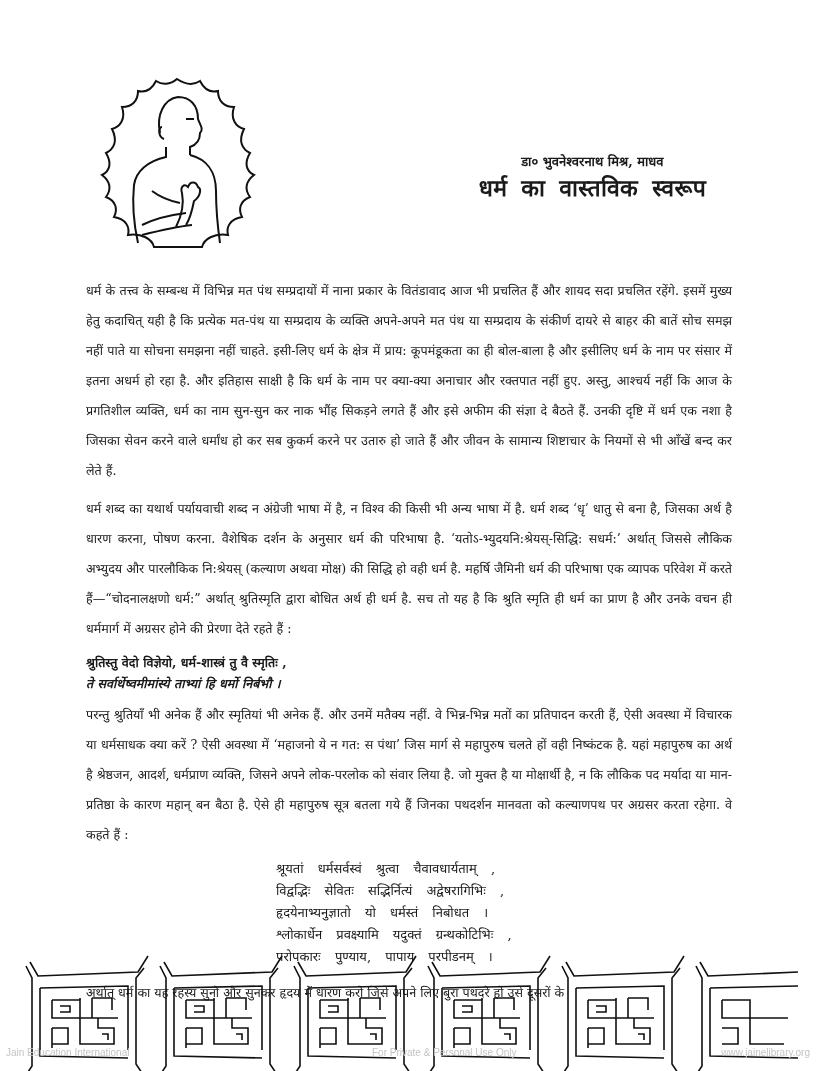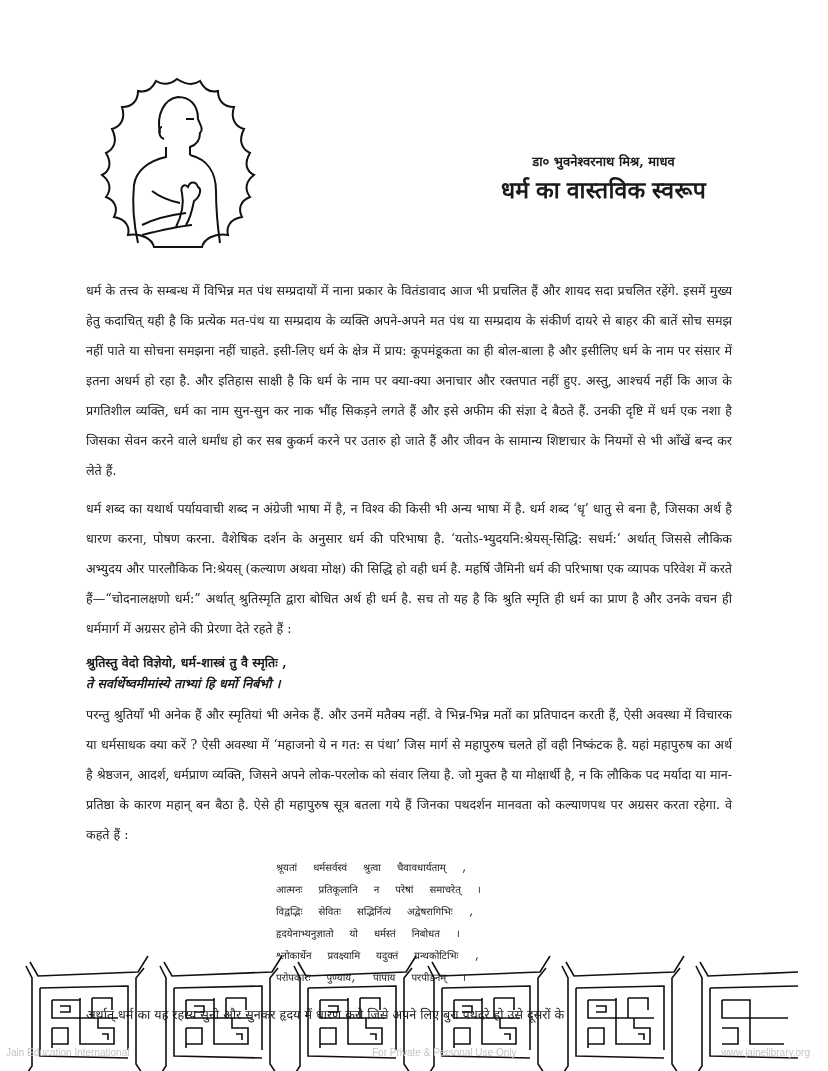--- a/index.html
+++ b/index.html
@@ -5,28 +5,28 @@
   html, body { margin: 0; padding: 0; background: #ffffff; }
   body {
     width: 828px; height: 1071px; position: relative; overflow: hidden;
     font-family: "DejaVu Serif", serif; color: #1a1a1a;
   }
   .illustration { position: absolute; left: 82px; top: 75px; width: 190px; height: 180px; }
   .author-block { position: absolute; right: 122px; top: 152px; text-align: center; }
   .author-name { font-size: 13px; line-height: 20px; font-weight: bold; }
   .author-credentials { font-size: 13px; line-height: 22px; margin-top: 4px; }
   .article-title {
-    font-family: Liberation Sans, sans-serif; font-size: 23px; font-weight: bold;
+    font-family: Liberation Mono, monospace; font-size: 23px; font-weight: bold;
     line-height: 32px; margin-top: 2px; letter-spacing: 0.3px;
   }
   .content { position: absolute; left: 86px; top: 276px; width: 646px; font-size: 12.6px; }
   .para { line-height: 30px; text-align: justify; margin: 0 0 8px 0; }
   .verse-block { margin: 4px 0 6px 0; text-align: left; font-weight: bold; line-height: 21px; font-size: 12.6px; }
   .verse-block .italic { font-style: italic; }
-  .shloka-block { margin: 8px 0 10px 190px; line-height: 22px; font-size: 10px; font-family: Liberation Mono, monospace; }
+  .shloka-block { margin: 8px 0 10px 190px; line-height: 22px; font-size: 13px; }
   .shloka-line { white-space: nowrap; word-spacing: 10px; }
   .border-strip { position: absolute; left: 18px; top: 948px; width: 800px; height: 123px; }
   .footer { position: absolute; left: 0; top: 1047px; width: 820px; height: 16px;
     font-family: "Liberation Sans", sans-serif; font-size: 10px; color: #c4c4c4; }
   .footer span { position: absolute; top: 0; }
   .footer .f-left { left: 6px; }
   .footer .f-center { left: 372px; text-align: right; }
   .footer .f-right { right: 10px; }
 </style>
 </head>
@@ -63,21 +63,20 @@
 
   <div class="verse-block">
     <div>श्रुतिस्तु वेदो विज्ञेयो, धर्म-शास्त्रं तु वै स्मृतिः ,</div>
     <div class="italic">ते सर्वार्थेष्वमीमांस्ये ताभ्यां हि धर्मो निर्बभौ ।</div>
   </div>
 
   <p class="para">परन्तु श्रुतियाँ भी अनेक हैं और स्मृतियां भी अनेक हैं. और उनमें मतैक्य नहीं. वे भिन्न-भिन्न मतों का प्रतिपादन करती हैं, ऐसी अवस्था में विचारक या धर्मसाधक क्या करें ? ऐसी अवस्था में ‘महाजनो ये न गत: स पंथा’ जिस मार्ग से महापुरुष चलते हों वही निष्कंटक है. यहां महापुरुष का अर्थ है श्रेष्ठजन, आदर्श, धर्मप्राण व्यक्ति, जिसने अपने लोक-परलोक को संवार लिया है. जो मुक्त है या मोक्षार्थी है, न कि लौकिक पद मर्यादा या मान-प्रतिष्ठा के कारण महान् बन बैठा है. ऐसे ही महापुरुष सूत्र बतला गये हैं जिनका पथदर्शन मानवता को कल्याणपथ पर अग्रसर करता रहेगा. वे कहते हैं :</p>
 
   <div class="shloka-block">
     <div class="shloka-line">श्रूयतां धर्मसर्वस्वं श्रुत्वा चैवावधार्यताम् ,</div>
-    <div class="shloka-line">आत्मनः प्रतिकूलानि न परेषां समाचरेत् ।</div>
     <div class="shloka-line">विद्वद्भिः सेवितः सद्भिर्नित्यं अद्वेषरागिभिः ,</div>
     <div class="shloka-line">हृदयेनाभ्यनुज्ञातो यो धर्मस्तं निबोधत ।</div>
     <div class="shloka-line">श्लोकार्धेन प्रवक्ष्यामि यदुक्तं ग्रन्थकोटिभिः ,</div>
     <div class="shloka-line">परोपकारः पुण्याय, पापाय परपीडनम् ।</div>
   </div>
 
   <p class="para">अर्थात् धर्म का यह रहस्य सुनो और सुनकर हृदय में धारण करो जिसे अपने लिए बुरा पथदरे हो उसे दूसरों के</p>
 </div>
 
 <div class="border-strip">

